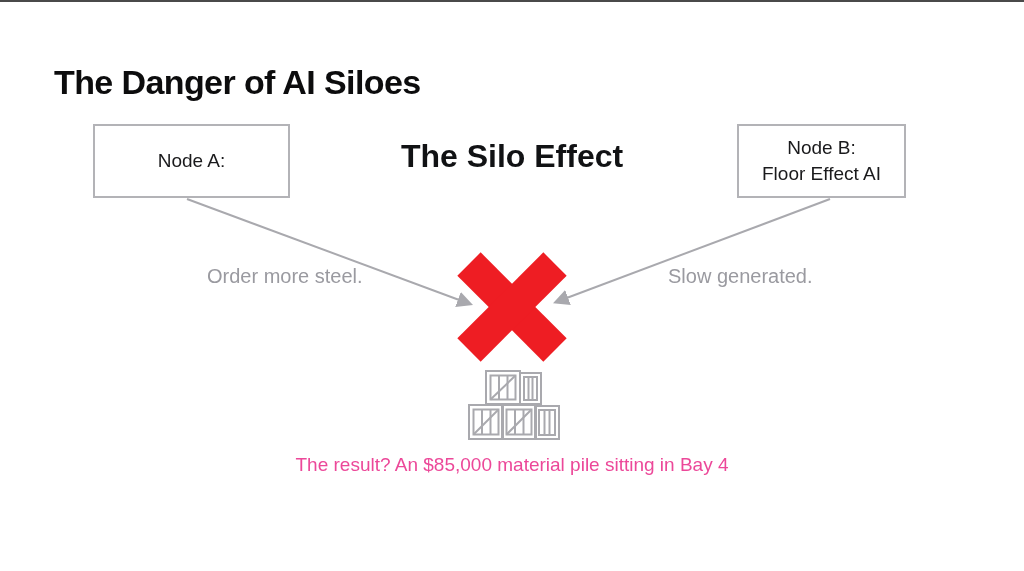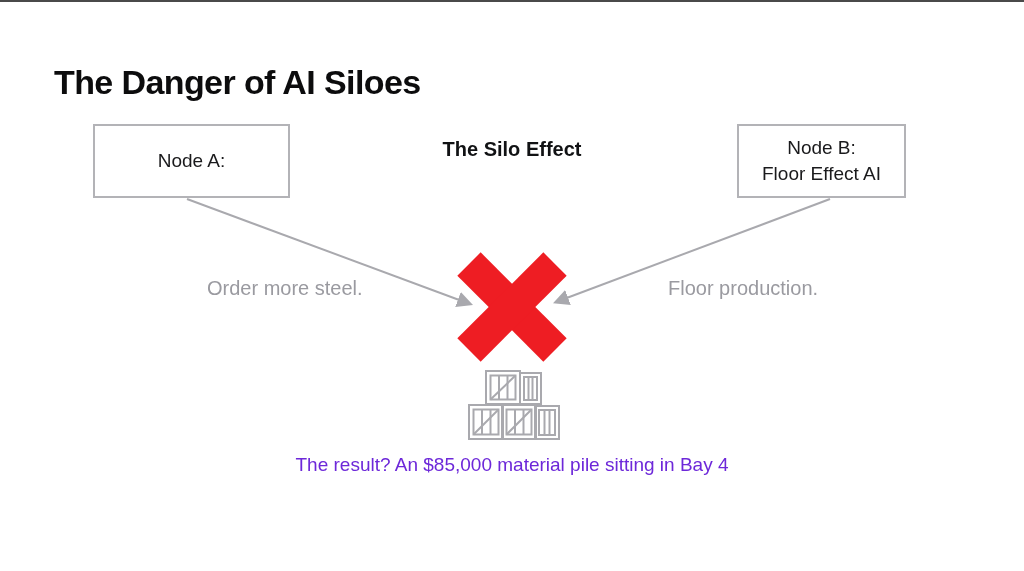--- a/index.html
+++ b/index.html
@@ -30,21 +30,21 @@
     letter-spacing: -0.6px;
     color: #0c0c0d;
     white-space: nowrap;
     margin-left: 12px;
   }
   .silo-heading {
     position: absolute;
     left: 312px; top: 138px;
     width: 400px;
     text-align: center;
-    font-size: 20px;
+    font-size: 32px;
     font-weight: 600;
     color: #111214;
     white-space: nowrap;
   }
   .node-box {
     position: absolute;
     top: 124px;
     height: 74px;
     border: 2px solid #b3b3b7;
     background: #ffffff;
@@ -65,41 +65,40 @@
     left: 0; top: 0;
     width: 1024px; height: 571px;
     pointer-events: none;
   }
   .node-message {
     position: absolute;
     top: 265px;
     font-size: 20px;
     color: #9a9aa0;
     white-space: nowrap;
-    margin-top: 12px;
   }
   .msg-left  { left: 207px; }
   .msg-right { left: 668px; }
   .red-x {
     position: absolute;
     left: 450px; top: 249px;
     overflow: visible;
   }
   .crates {
     position: absolute;
     left: 465px; top: 369px;
   }
   .result-text {
     position: absolute;
     left: 0; top: 453px;
     width: 1024px;
     text-align: center;
     font-size: 19px;
     line-height: 24px;
-    color: #6d28d9;
+    color: #ec4899;
   }
 </style>
 </head>
 <body>
 
 <div class="slide">
 
   <div class="top-edge-line"></div>
 
   <h1 class="page-title">The Danger of AI Siloes</h1>
@@ -119,21 +118,21 @@
     <defs>
       <marker id="arrowhead" viewBox="0 0 10 10" refX="8" refY="5" markerWidth="8" markerHeight="8" orient="auto">
         <path d="M0,0 L10,5 L0,10 z" fill="#a9a9ae"></path>
       </marker>
     </defs>
     <line x1="187" y1="199" x2="470" y2="304" stroke="#a9a9ae" stroke-width="2" marker-end="url(#arrowhead)"></line>
     <line x1="830" y1="199" x2="556" y2="302" stroke="#a9a9ae" stroke-width="2" marker-end="url(#arrowhead)"></line>
   </svg>
 
   <div class="node-message msg-left">Order more steel.</div>
-  <div class="node-message msg-right">Floor production.</div>
+  <div class="node-message msg-right">Slow generated.</div>
 
   <svg class="red-x" width="124" height="116" viewBox="0 0 124 116">
     <line x1="19" y1="15" x2="105" y2="101" stroke="#ee1d23" stroke-width="33" stroke-linecap="butt"></line>
     <line x1="105" y1="15" x2="19" y2="101" stroke="#ee1d23" stroke-width="33" stroke-linecap="butt"></line>
   </svg>
 
   <svg class="crates" width="98" height="72" viewBox="0 0 98 72" fill="none">
     <g stroke="#a9a9ae" stroke-width="2" fill="none">
 
       <rect x="21" y="2" width="34" height="33"></rect>

